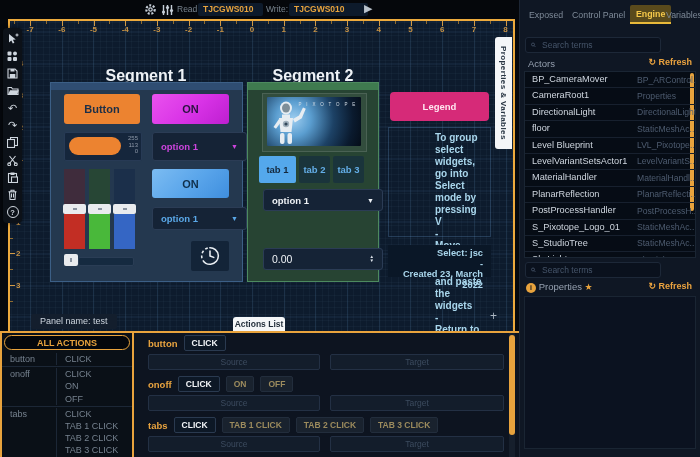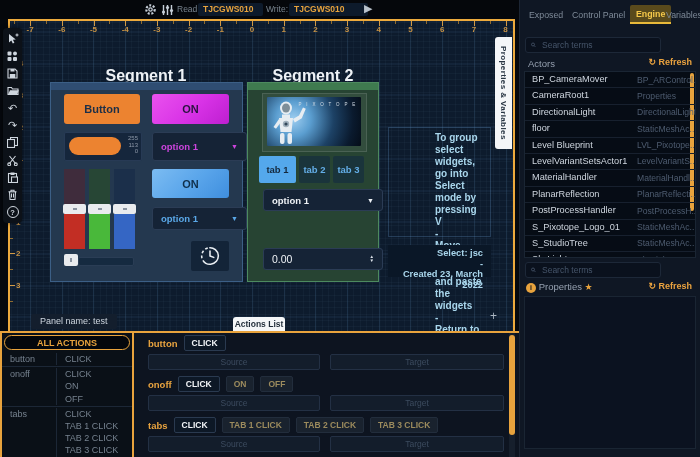--- a/index.html
+++ b/index.html
@@ -431,20 +431,21 @@
     </div>
     <div class="spinner" style="left:15px;top:165px;width:102px;height:20px;">
       <span class="tval">0.00</span>
       <span class="sparrows">
           <span>▲</span>
           <span>▼</span>
         </span>
     </div>
   </div>
 
+  <div class="legendbtn" style="left:390px;top:92px;width:99px;height:29px;">Legend</div>
   <div class="infobox" style="left:388px;top:127px;width:103px;height:110px;" id="infobox">
       <div class="iline">To group select widgets, go into Select mode by pressing V</div>
       <div class="iline">-</div>
       <div class="iline">Move, resize, cut, copy and paste the widgets</div>
       <div class="iline">-</div>
       <div class="iline">Return to Draw mode by pressing V again</div>
     </div>
   <div class="authbox" style="left:388px;top:245px;width:103px;height:32px;">
     <div class="aline">Select: jsc</div>
     <div class="aline">-</div>

